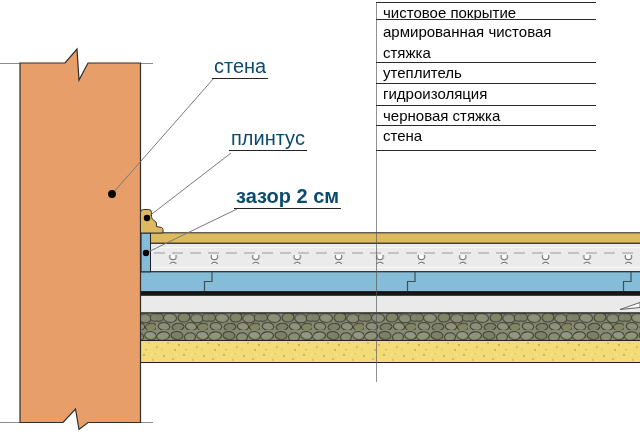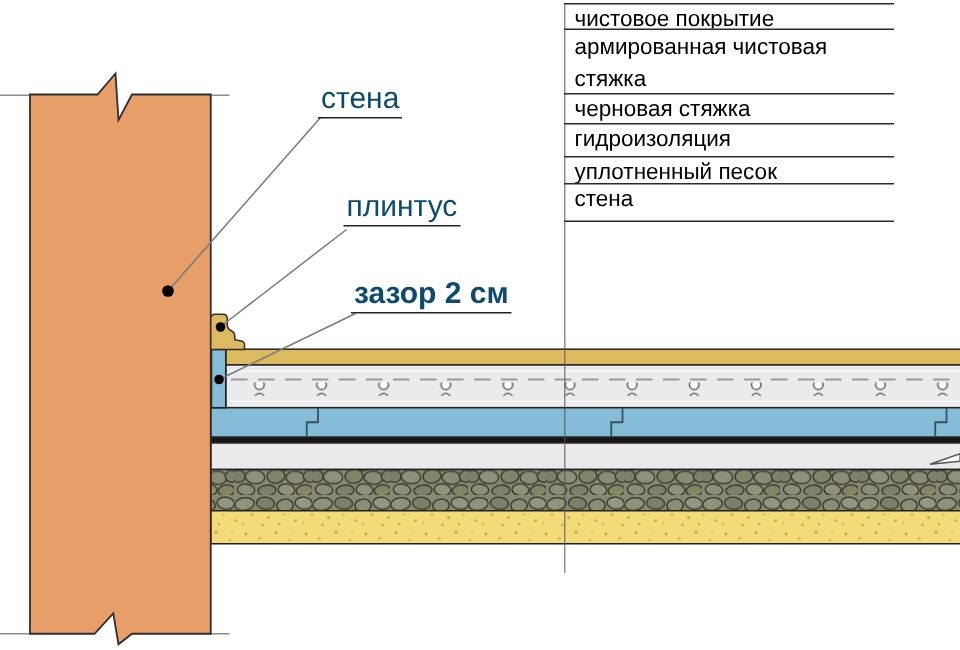--- a/index.html
+++ b/index.html
@@ -127,28 +127,28 @@
   </svg>
 
   <div id="legend">
     <div class="legend-row h17">
       <span class="txt">чистовое покрытие</span>
     </div>
     <div class="legend-row h43">
       <span class="txt">армированная чистовая стяжка
 с теплоносителями</span>
     </div>
-    <div class="legend-row h20">
-      <span class="txt">черновая стяжка</span>
+    <div class="legend-row h21">
+      <span class="txt">утеплитель</span>
     </div>
     <div class="legend-row h22">
       <span class="txt">гидроизоляция</span>
     </div>
-    <div class="legend-row h18">
-      <span class="txt">уплотненный песок</span>
+    <div class="legend-row h20">
+      <span class="txt">черновая стяжка</span>
     </div>
     <div class="legend-row h25">
       <span class="txt">стена</span>
     </div>
   </div>
 
   <div class="callout" id="lbl-wall">стена</div>
   <div class="callout" id="lbl-plinth">плинтус</div>
   <div class="callout" id="lbl-gap">зазор 2 см</div>
 

